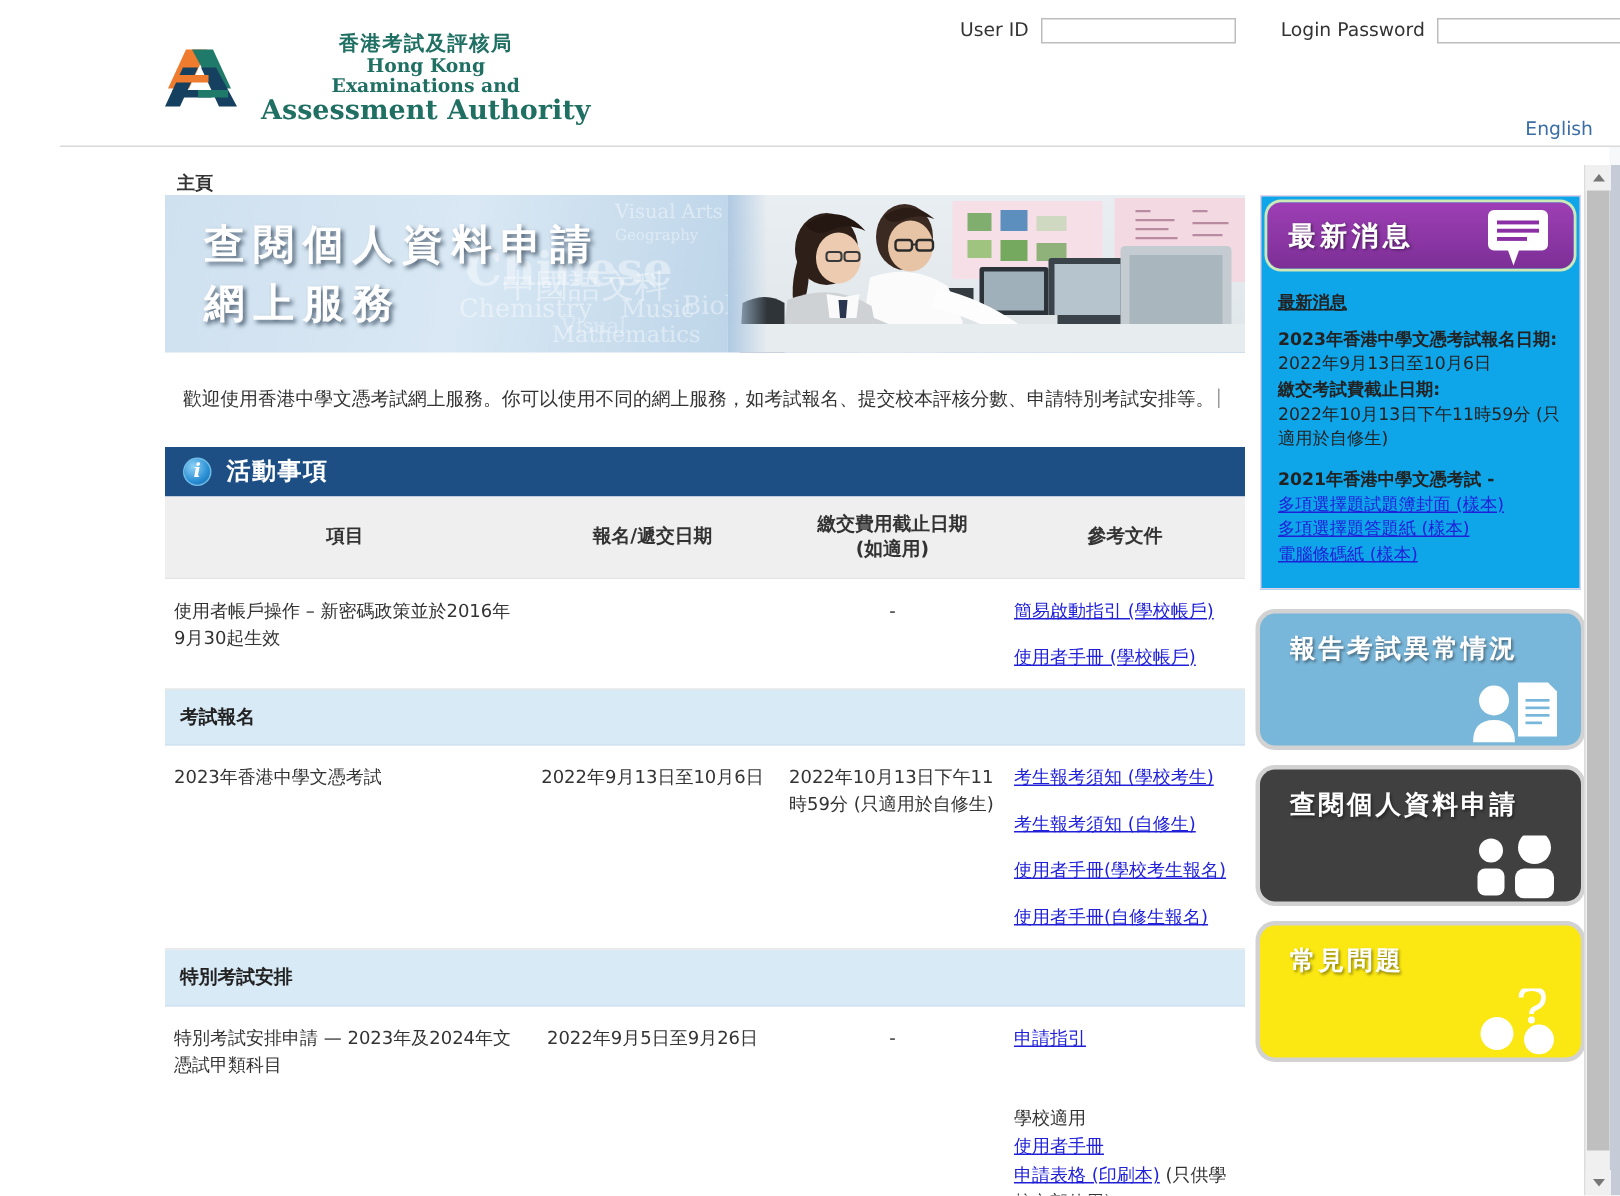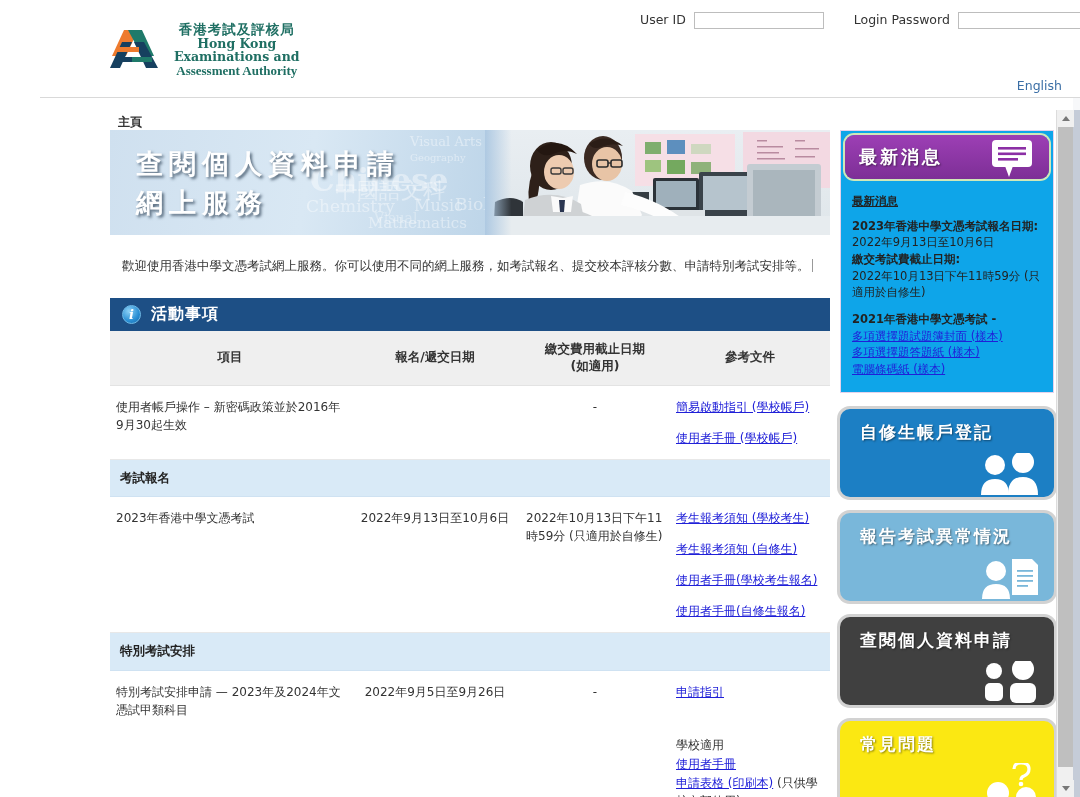--- a/index.html
+++ b/index.html
@@ -13,21 +13,21 @@
   .page { position: relative; width: 1080px; height: 764px; background:#fff;margin-left:40px; }
 
   
   .topbar { position:absolute; left:0; top:0; width:1080px; height:98px; background:#fff; border-bottom:1px solid #d9d9d9;}
   .logo-wrap { position:absolute; left:68px; top:22px; display:flex; align-items:center; gap:8px;}
   .logo-mark { width:58px; height:48px; position:relative; }
   .logo-text { font-family:"DejaVu Serif","Liberation Serif",serif; color:#1f6f63; font-weight:bold; line-height:1.08; text-align:center;}
   .logo-cn { font-size:13.5px; letter-spacing:1px; color:#1f6f63; }
   .logo-en1 { font-size:12.5px; color:#1f6f63;}
   .logo-en2 { font-size:12.5px; color:#1f6f63;}
-  .logo-en3 { font-size:13px; color:#1f6f63;font-family:Liberation Serif, serif;}
+  .logo-en3 { font-size:18px; color:#1f6f63;}
 
   .login-row { position:absolute; top:12px; left:600px; display:flex; align-items:flex-start; }
   .fld-label { font-size:12.5px; color:#333; margin-right:8px; }
   .fld-input { width:130px; height:17px; border:1px solid #bdbdbd; background:#fff; font-size:11px; padding:0 3px; }
   .login-links { position:absolute; top:46px; left:600px; width:422px; text-align:right; font-size:12.5px; }
   .login-links a { color:#333; text-decoration:none; margin-left:18px;}
   .lang-link { position:absolute; top:78px; left:600px; width:422px; text-align:right; font-size:12.5px; }
   .lang-link a { color:#3a6ea5; text-decoration:none; }
 
   
@@ -343,31 +343,20 @@
         </div>
         <div>
           <div class="nb-strong">2021年香港中學文憑考試 -</div>
           <a href="#">多項選擇題試題簿封面 (樣本)</a>
           <a href="#">多項選擇題答題紙 (樣本)</a>
           <a href="#">電腦條碼紙 (樣本)</a>
         </div>
       </div>
     </div>
 
-    <div class="rail-btn b-blue">
-      <span class="lbl">自修生帳戶登記</span>
-      <span class="gfx">
-        <svg width="62" height="42" viewBox="0 0 62 42">
-          <circle cx="17" cy="12" r="10" fill="#fff"></circle>
-          <path d="M3 42 q0 -16 14 -16 q14 0 14 16 Z" fill="#fff"></path>
-          <circle cx="45" cy="9" r="11" fill="#fff"></circle>
-          <path d="M30 42 q0 -18 15 -18 q15 0 15 18 Z" fill="#fff"></path>
-        </svg>
-      </span>
-    </div>
 
     <div class="rail-btn b-ltblue">
       <span class="lbl">報告考試異常情況</span>
       <span class="gfx">
         <svg width="62" height="42" viewBox="0 0 62 42">
           <circle cx="18" cy="14" r="10" fill="#fff"></circle>
           <path d="M4 42 q0 -15 14 -15 q14 0 14 15 Z" fill="#fff"></path>
           <path d="M34 2 h20 l6 6 v30 h-26 Z" fill="#fff"></path>
           <rect x="39" y="13" width="16" height="1.8" fill="#79b7da"></rect>
           <rect x="39" y="18" width="16" height="1.8" fill="#79b7da"></rect>

